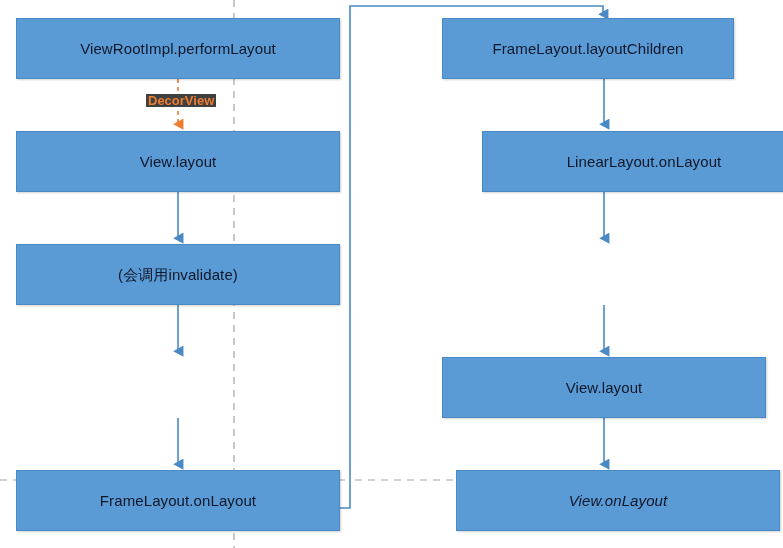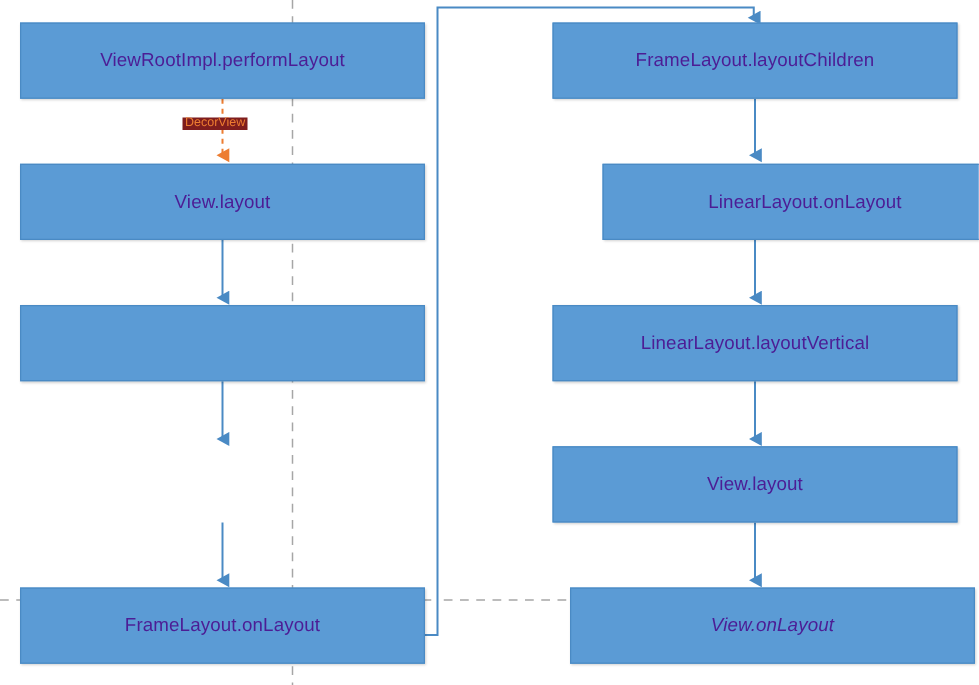--- a/index.html
+++ b/index.html
@@ -28,43 +28,44 @@
     top: 0;
     width: 783px;
     height: 548px;
     pointer-events: none;
   }
   .node {
     position: absolute;
     box-sizing: border-box;
     background: #5B9BD5;
     border: 1px solid #4A8AC4;
-    color: #4c1d95;
+    color: #0f172a;
     display: flex;
     flex-direction: column;
     align-items: center;
     justify-content: center;
     text-align: center;
     font-size: 15px;
     line-height: 1.45;
     letter-spacing: 0.1px;
     box-shadow: 1px 1px 2px rgba(0,0,0,0.18);
     padding: 2px 6px;
     white-space: nowrap;
   }
   .node .line1 { display: block; }
   .node .line2 { display: block; }
   .edge-label {
     position: absolute;
     color: #ED7D31;
-    font-size: 10px;
+    font-size: 13px;
     line-height: 1;
     white-space: nowrap;
-    background: #7f1d1d;
+    background: #404040;
     padding: 0 2px;
+    font-weight: bold;
   }
 </style>
 </head>
 <body>
 
 <div id="canvas">
 
   <svg class="svg-layer" width="783" height="548" viewBox="0 0 783 548" xmlns="http://www.w3.org/2000/svg">
     <defs>
       <marker id="arrowBlue" markerWidth="8" markerHeight="8" refX="3.4" refY="4" orient="auto" markerUnits="strokeWidth">
@@ -101,42 +102,39 @@
     <span class="line1">ViewRootImpl.performLayout</span>
 
   </div>
 
   <div class="node single" style="left:16px; top:131px; width:324px; height:61px;">
     <span class="line1">View.layout</span>
 
   </div>
 
   <div class="node" style="left:16px; top:244px; width:324px; height:61px;">
+    <span class="line2">(会调用invalidate)</span>
   </div>
 
 
   <div class="node single" style="left:16px; top:470px; width:324px; height:61px;text-align:center;">
     <span class="line1">FrameLayout.onLayout</span>
 
   </div>
 
-  <div class="node single" style="left:442px; top:18px; width:324px; height:61px;">
+  <div class="node single" style="left:442px; top:18px; width:292px; height:61px;">
     <span class="line1">FrameLayout.layoutChildren</span>
 
   </div>
 
   <div class="node single" style="left:442px; top:131px; width:324px; height:61px;margin-left:40px;">
     <span class="line1">LinearLayout.onLayout</span>
 
   </div>
 
-  <div class="node single" style="left:442px; top:244px; width:324px; height:61px;">
-    <span class="line1">LinearLayout.layoutVertical</span>
-
-  </div>
 
   <div class="node single" style="left:442px; top:357px; width:324px; height:61px;">
     <span class="line1">View.layout</span>
 
   </div>
 
   <div class="node" style="left:456px; top:470px; width:324px; height:61px;font-style:italic;">
     <span class="line1">View.onLayout</span>
   </div>
 

